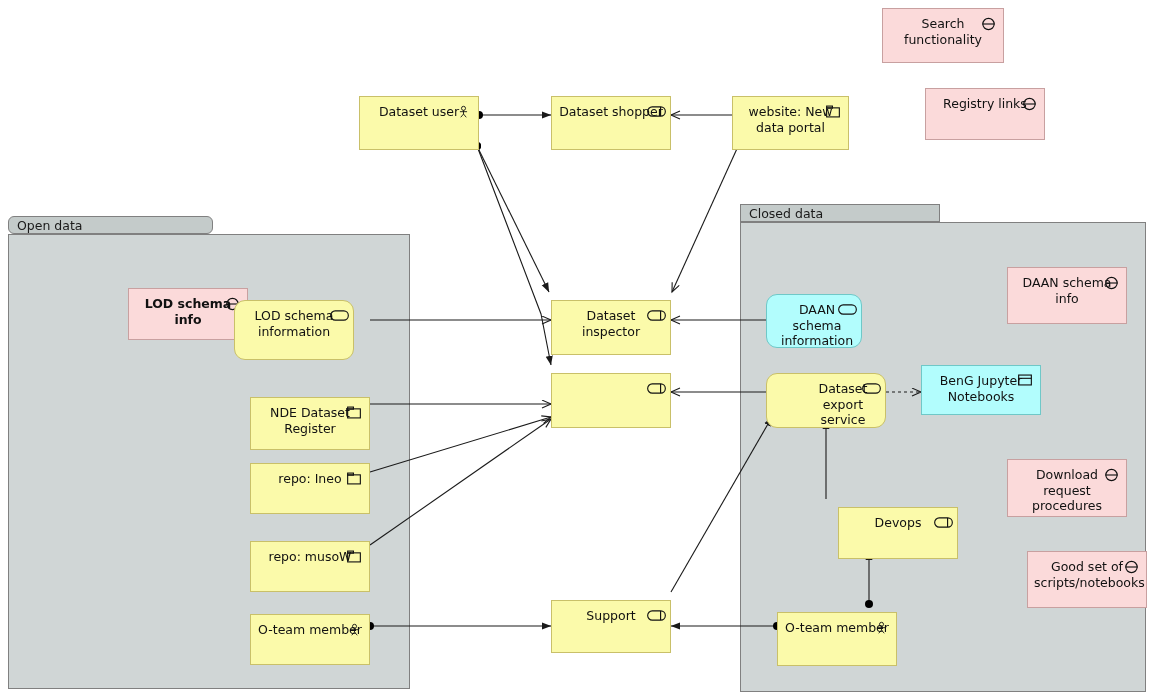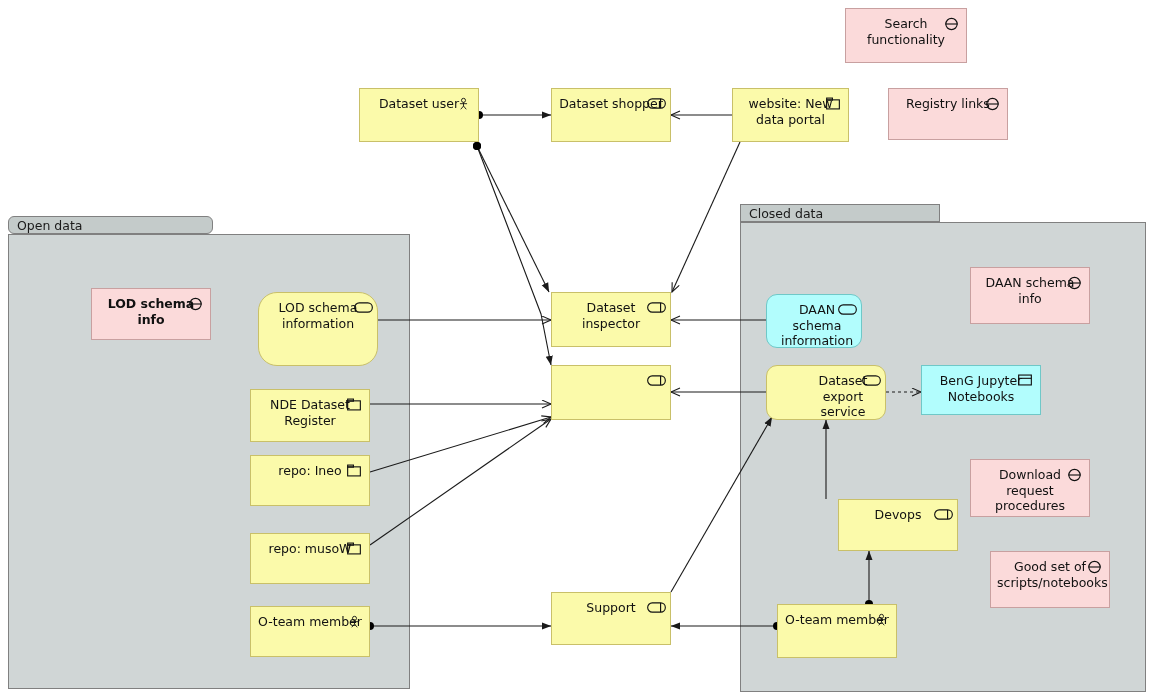--- a/index.html
+++ b/index.html
@@ -11,23 +11,23 @@
   #canvas{position:absolute;left:0;top:0;width:1152px;height:700px;}
   svg.wires{position:absolute;left:0;top:0;width:1152px;height:700px;pointer-events:none;}
 
   .group{position:absolute;background:#d0d6d6;border:1px solid #808080;box-sizing:border-box;}
   .group-tab{position:absolute;background:#c4cbca;border:1px solid #808080;box-sizing:border-box;
     font-size:12.5px;color:#1a1a1a;line-height:18px;padding-left:8px;}
 
   .node{position:absolute;box-sizing:border-box;border:1px solid #b8a96a;
     font-size:12.5px;color:#111;line-height:15.5px;text-align:center;
     padding-top:7px;padding-left:6px;padding-right:6px;}
-  .node.yellow{background:#fbfaaa;border-color:#c9c069;}
+  .node.yellow{background:#fbfaaa;border-color:#c9c069;margin-top:8px;}
   .node.cyan{background:#b2fdfd;border-color:#6fc8c8;}
-  .node.pink{background:#fbdada;border-color:#c8a0a0;}
+  .node.pink{background:#fbdada;border-color:#c8a0a0;margin-left:37px;}
   .node.round{border-radius:11px;}
   .node .lbl{display:block;}
 
   .ico{position:absolute;right:7px;top:8px;width:16px;height:13px;}
 </style>
 </head>
 <body>
 
 <div id="canvas">
 
@@ -115,21 +115,21 @@
             <rect x="0.7" y="0.7" width="6.2" height="2.2" fill="none" stroke="#111" stroke-width="1.2"></rect>
           </svg></span>
       </div>
       <div class="node pink" style="left: 91px; top: 288px; width: 120px; height: 52px; font-weight: bold;">
         <span class="lbl">LOD schema info</span>
         <span class="ico"><svg viewBox="0 0 18 14" width="17" height="14">
             <circle cx="9" cy="7" r="6" fill="none" stroke="#111" stroke-width="1.2"></circle>
             <line x1="2.4" y1="7" x2="15.6" y2="7" stroke="#111" stroke-width="1.2"></line>
           </svg></span>
       </div>
-      <div class="node yellow round" style="left: 258px; top: 292px; width: 120px; height: 74px; border-radius: 19px;">
+      <div class="node yellow round" style="left: 234px; top: 292px; width: 120px; height: 60px;">
         <span class="lbl">LOD schema information</span>
         <span class="ico"><svg viewBox="0 0 20 11" width="19" height="11">
             <rect x="0.7" y="0.7" width="18.6" height="9.6" rx="4.8" ry="4.8" fill="none" stroke="#111" stroke-width="1.2"></rect>
           </svg></span>
       </div>
       <div class="node yellow" style="left: 551px; top: 292px; width: 120px; height: 55px;">
         <span class="lbl">Dataset inspector</span>
         <span class="ico"><svg viewBox="0 0 20 11" width="19" height="11">
             <rect x="0.7" y="0.7" width="18.6" height="9.6" rx="4.8" ry="4.8" fill="none" stroke="#111" stroke-width="1.2"></rect>
             <line x1="14.3" y1="0.8" x2="14.3" y2="10.2" stroke="#111" stroke-width="1.2"></line>

